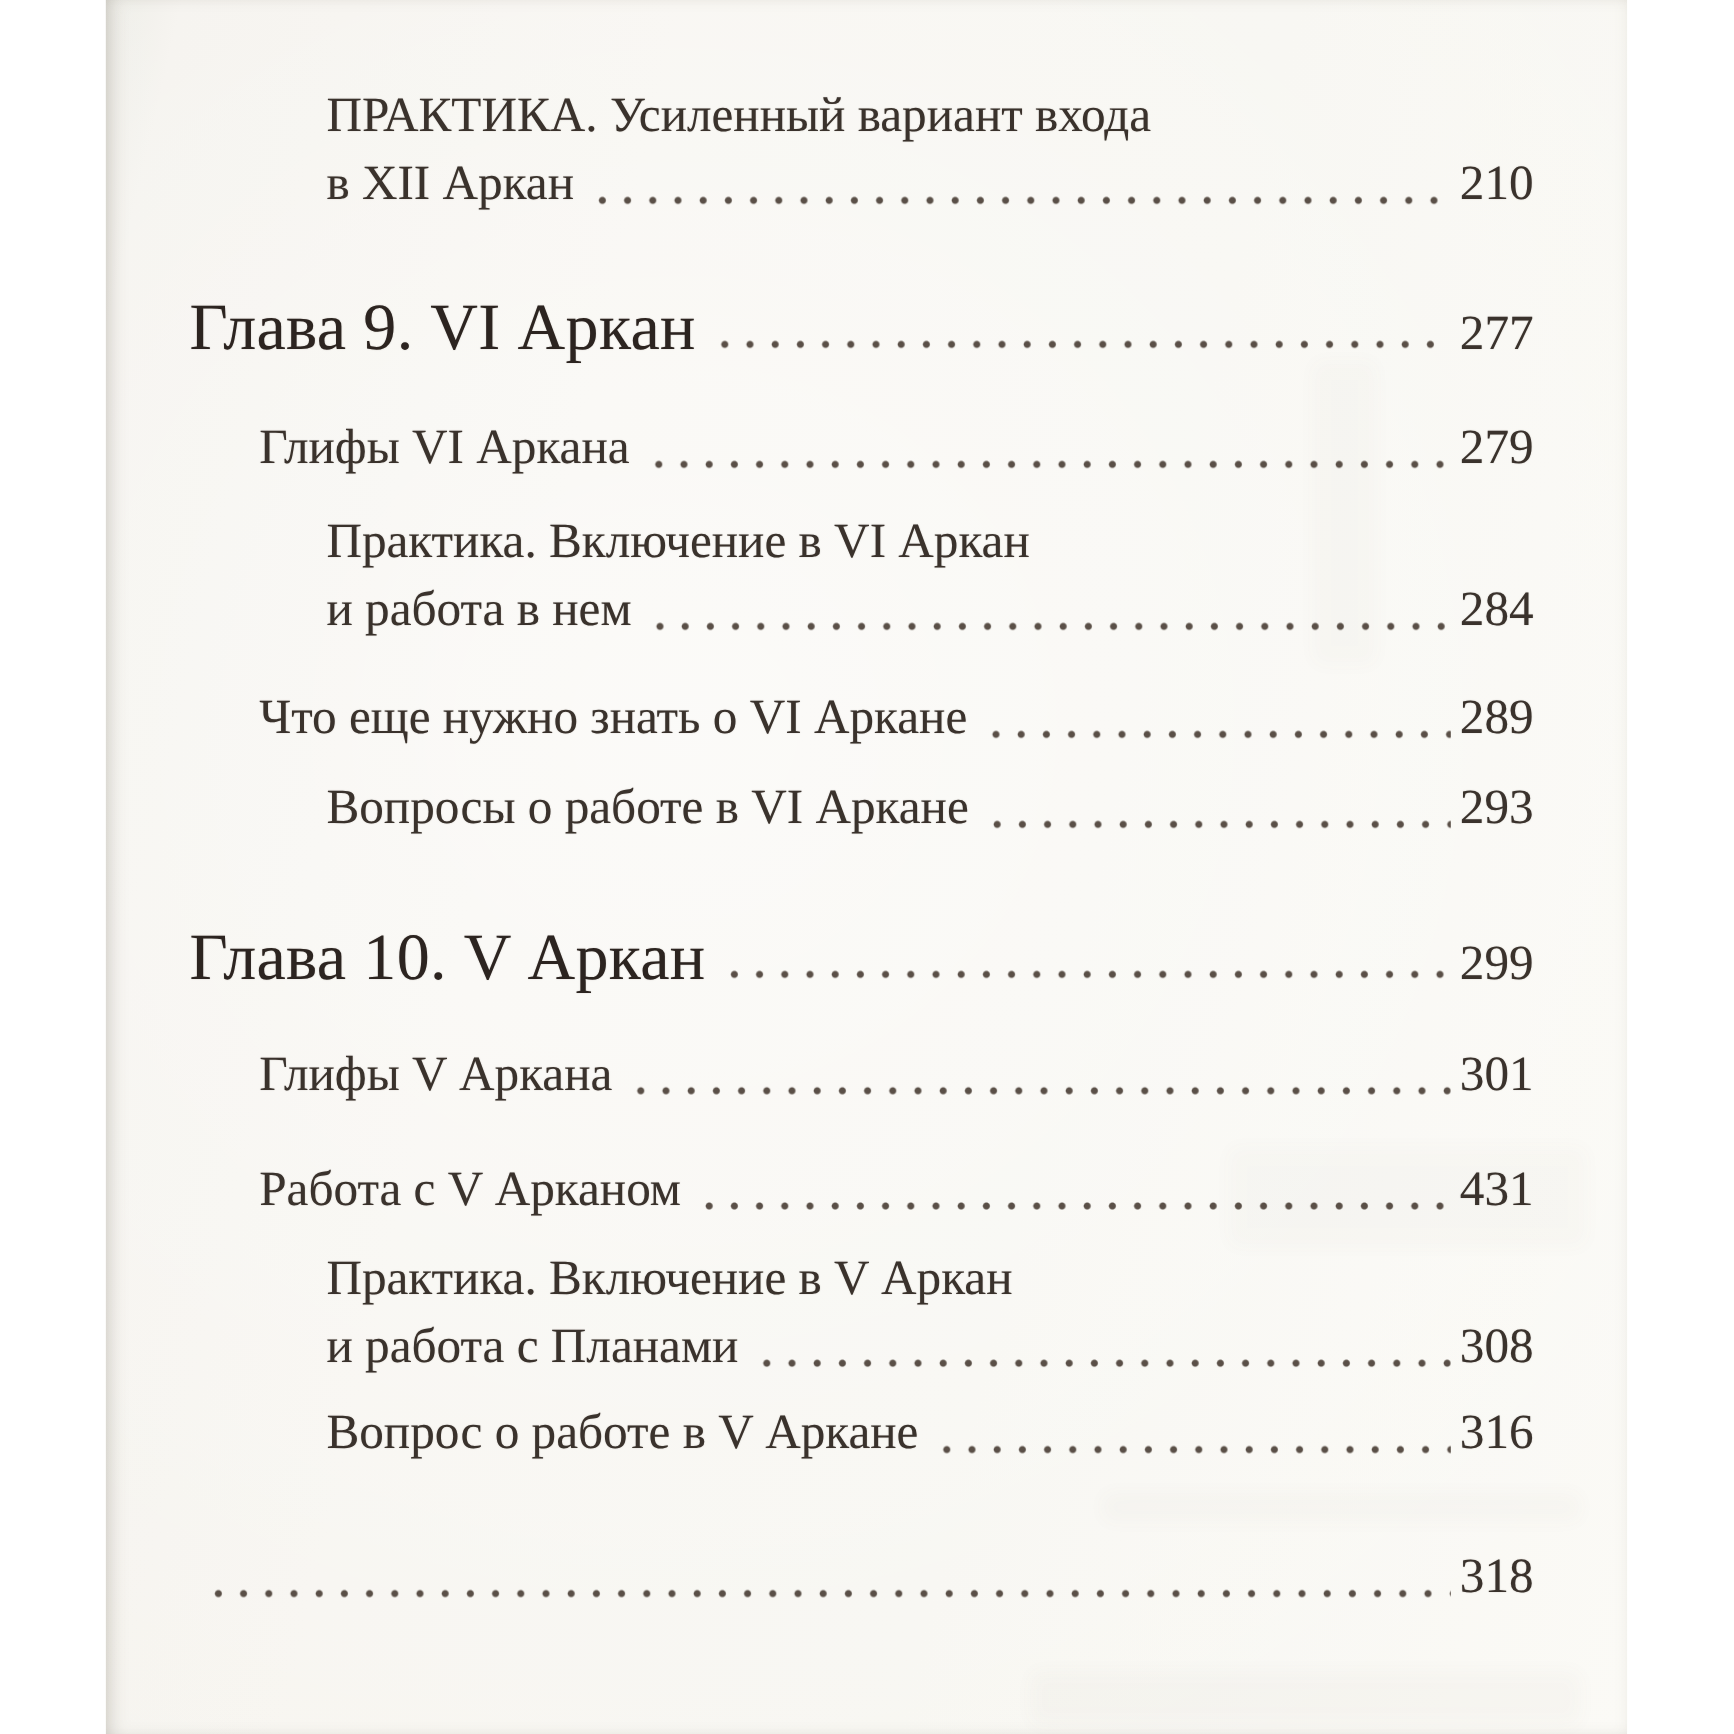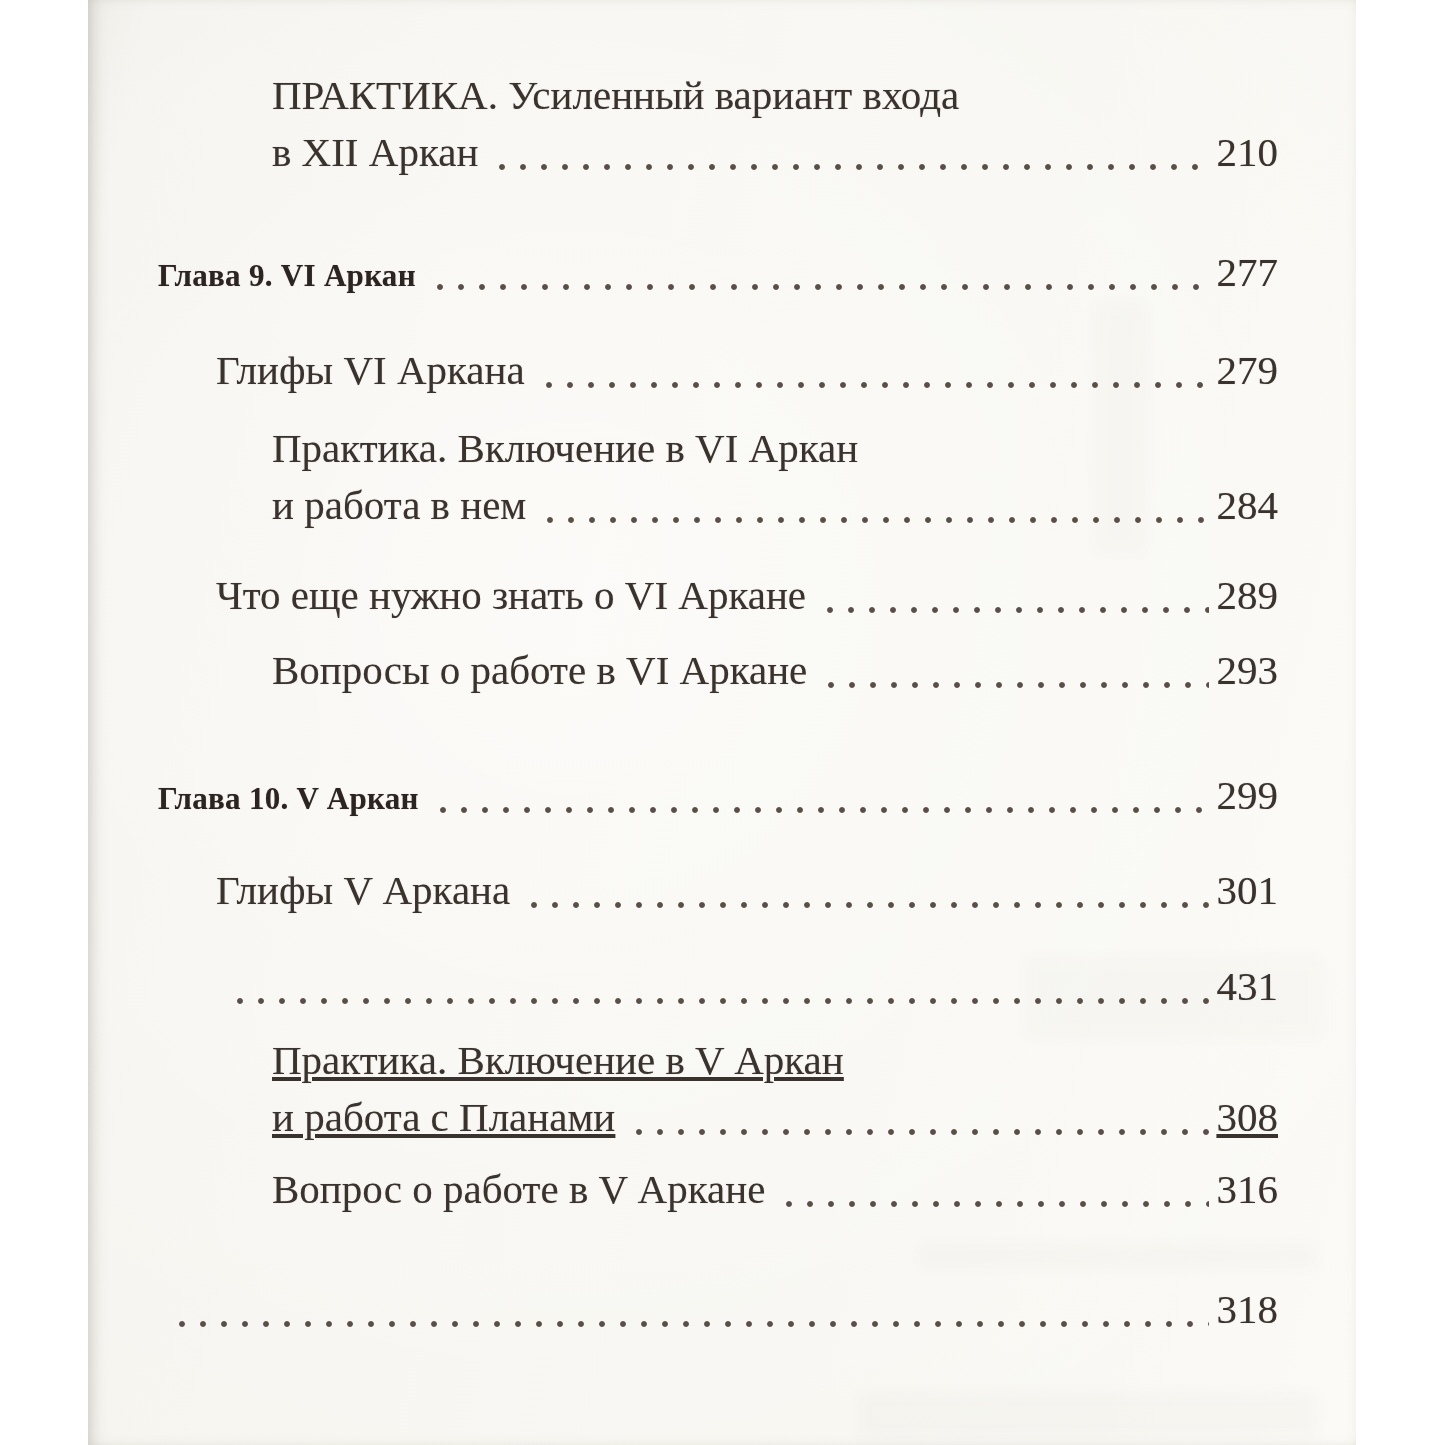--- a/index.html
+++ b/index.html
@@ -56,22 +56,22 @@
   .entry.lvl1 { padding-left: 58px; }
   .entry.lvl2 { padding-left: 114px; }
 
   .tline {
     display: flex;
     align-items: baseline;
     line-height: 57px;
     white-space: nowrap;
   }
   .entry.lvl0 .t {
-    font-weight: bold;
-    font-size: 31px;
+    font-weight: normal;
+    font-size: 55px;
     color: #2c2420;
     letter-spacing: 0.3px;
   }
   .t { flex: 0 0 auto; }
   .leader {
     flex: 1 1 auto;
     align-self: stretch;
     margin-left: 14px;
     margin-right: 8px;
     background-image: radial-gradient(circle at 10px 43px,
@@ -88,21 +88,21 @@
 
   
   .mt-e1  { margin-top: 63px; }
   .mt-e2  { margin-top: 38px; }
   .mt-e3  { margin-top: 21px; }
   .mt-e4  { margin-top: 33px; }
   .mt-e5  { margin-top: 18px; }
   .mt-e6  { margin-top: 68px; }
   .mt-e7  { margin-top: 35px; }
   .mt-e8  { margin-top: 39px; }
-  .mt-e9  { margin-top: 17px; text-decoration: underline; }
+  .mt-e9  { margin-top: 17px; }
   .mt-e10 { margin-top: 15px; text-align: right; }
   .mt-e11 { margin-top: 63px; }
 </style>
 </head>
 <body>
 
 <div class="scene">
   <div class="book-page">
 
     <div class="ghost ghost-1"></div>
@@ -177,20 +177,21 @@
       <div class="entry lvl1 mt-e7">
         <div class="tline">
           <span class="t">Глифы V Аркана</span>
           <span class="leader"></span>
           <span class="pg">301</span>
         </div>
       </div>
 
       <div class="entry lvl1 mt-e8">
         <div class="tline">
+          <span class="t">Работа с V Арканом</span>
           <span class="leader"></span>
           <span class="pg">431</span>
         </div>
       </div>
 
       <div class="entry lvl2 mt-e9">
         <div class="tline">
           <span class="t">Практика. Включение в V Аркан</span>
         </div>
         <div class="tline">

